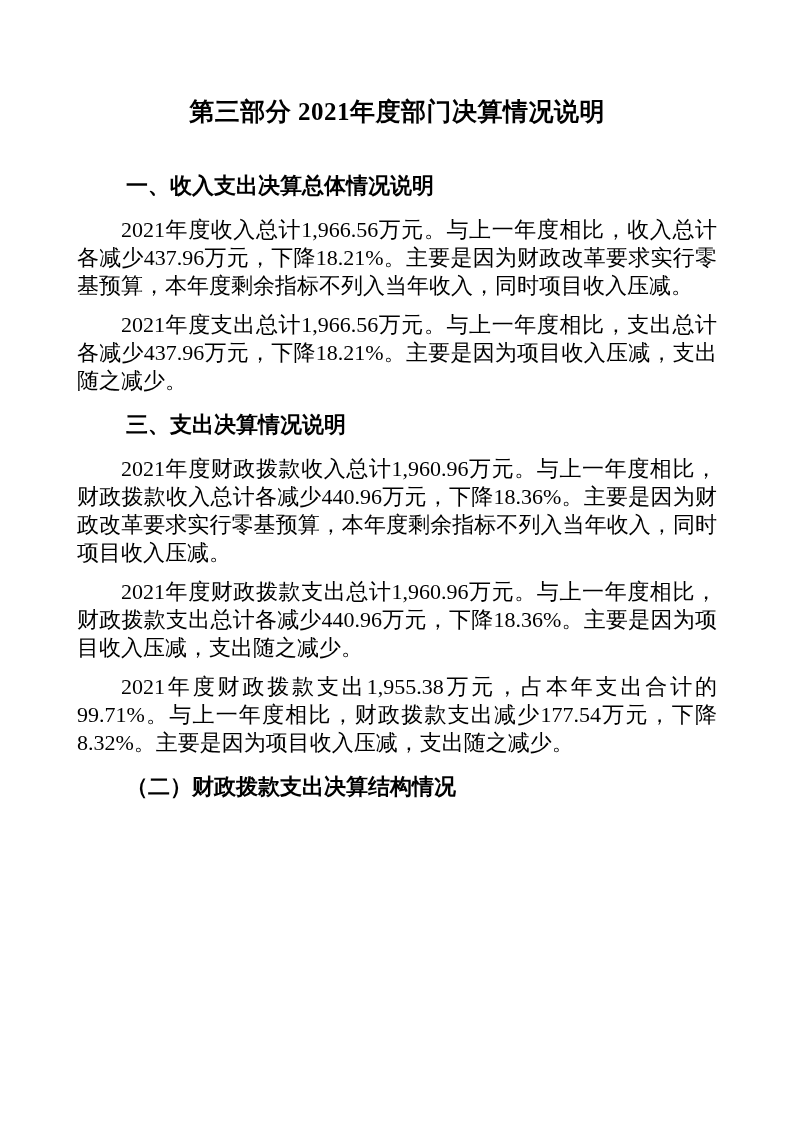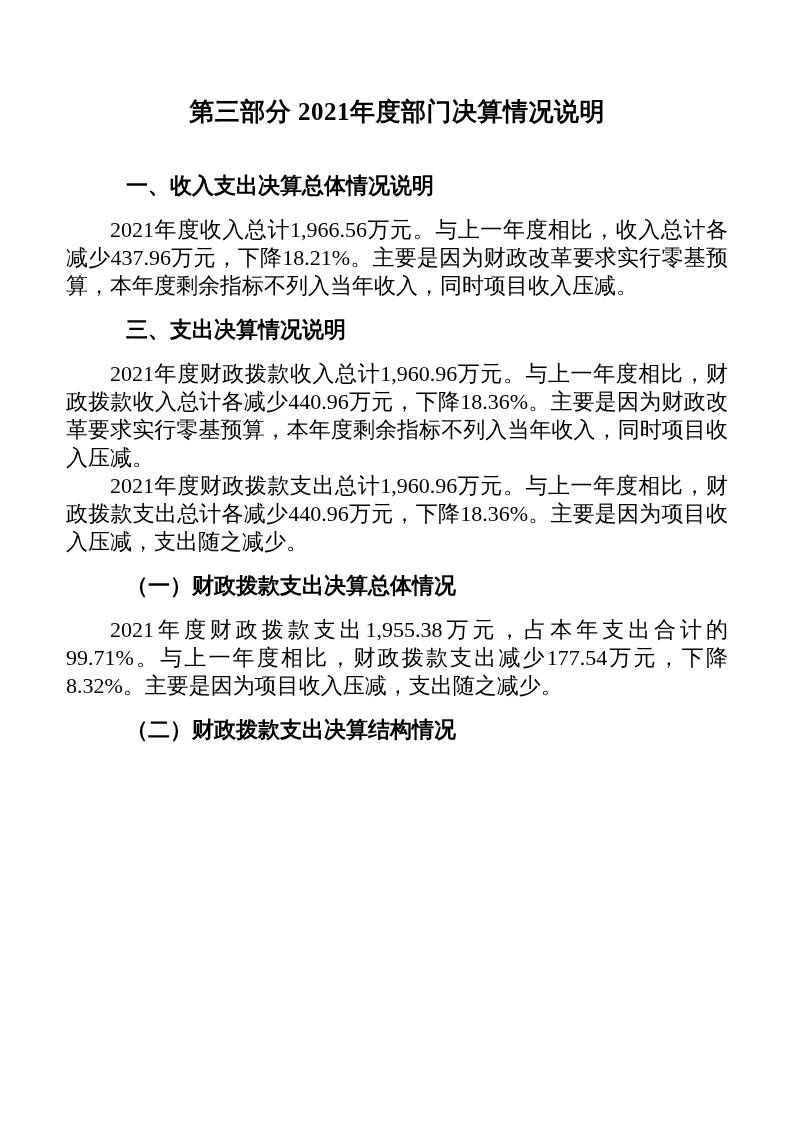--- a/index.html
+++ b/index.html
@@ -33,40 +33,40 @@
     text-indent: 2em;
     margin: 16px;
     white-space: nowrap;
   }
   .para {
     font-size: 22px;
     line-height: 28px;
     text-indent: 2em;
     text-align: justify;
     text-justify: inter-ideograph;
-    margin: 0;
+    margin: 11px;
   }
 </style>
 </head>
 <body>
 
 <div class="page">
   <div class="content">
 
     <h1 class="doc-title">第三部分 2021年度部门决算情况说明</h1>
 
     <h2 class="sec-heading">一、收入支出决算总体情况说明</h2>
     <p class="para">2021年度收入总计1,966.56万元。与上一年度相比，收入总计各减少437.96万元，下降18.21%。主要是因为财政改革要求实行零基预算，本年度剩余指标不列入当年收入，同时项目收入压减。</p>
+    <p class="para">2021年度支出总计1,966.56万元。与上一年度相比，支出总计各减少437.96万元，下降18.21%。主要是因为项目收入压减，支出随之减少。</p>
 
 
     <h2 class="sec-heading">三、支出决算情况说明</h2>
 
     <p class="para">2021年度财政拨款收入总计1,960.96万元。与上一年度相比，财政拨款收入总计各减少440.96万元，下降18.36%。主要是因为财政改革要求实行零基预算，本年度剩余指标不列入当年收入，同时项目收入压减。</p>
     <p class="para">2021年度财政拨款支出总计1,960.96万元。与上一年度相比，财政拨款支出总计各减少440.96万元，下降18.36%。主要是因为项目收入压减，支出随之减少。</p>
 
 
-    <h3 class="sec-heading">（一）财政拨款支出决算总体情况</h3>
     <p class="para">2021年度财政拨款支出1,955.38万元，占本年支出合计的99.71%。与上一年度相比，财政拨款支出减少177.54万元，下降8.32%。主要是因为项目收入压减，支出随之减少。</p>
 
     <h3 class="sec-heading">（二）财政拨款支出决算结构情况</h3>
 
   </div>
 </div>
 
 </body></html>

